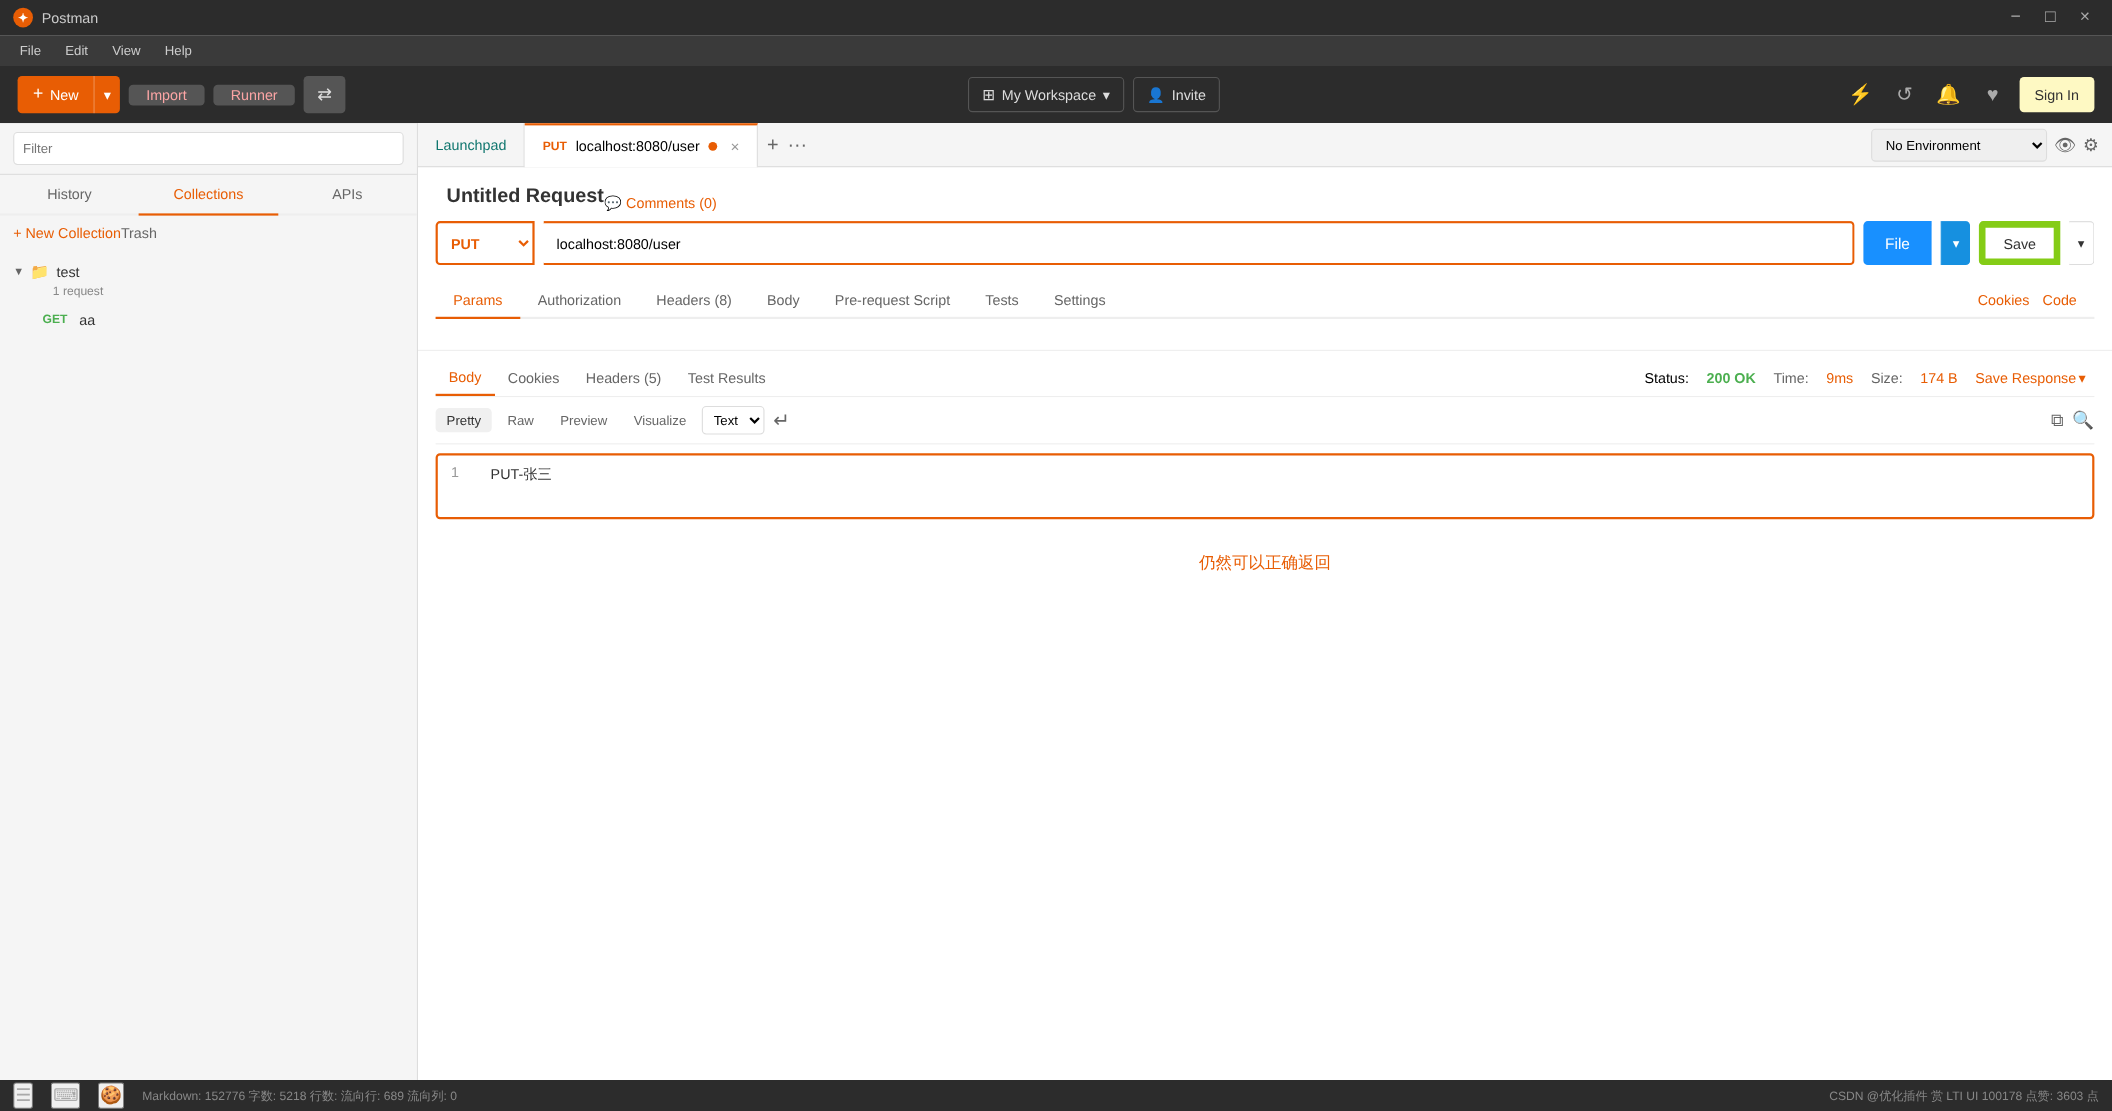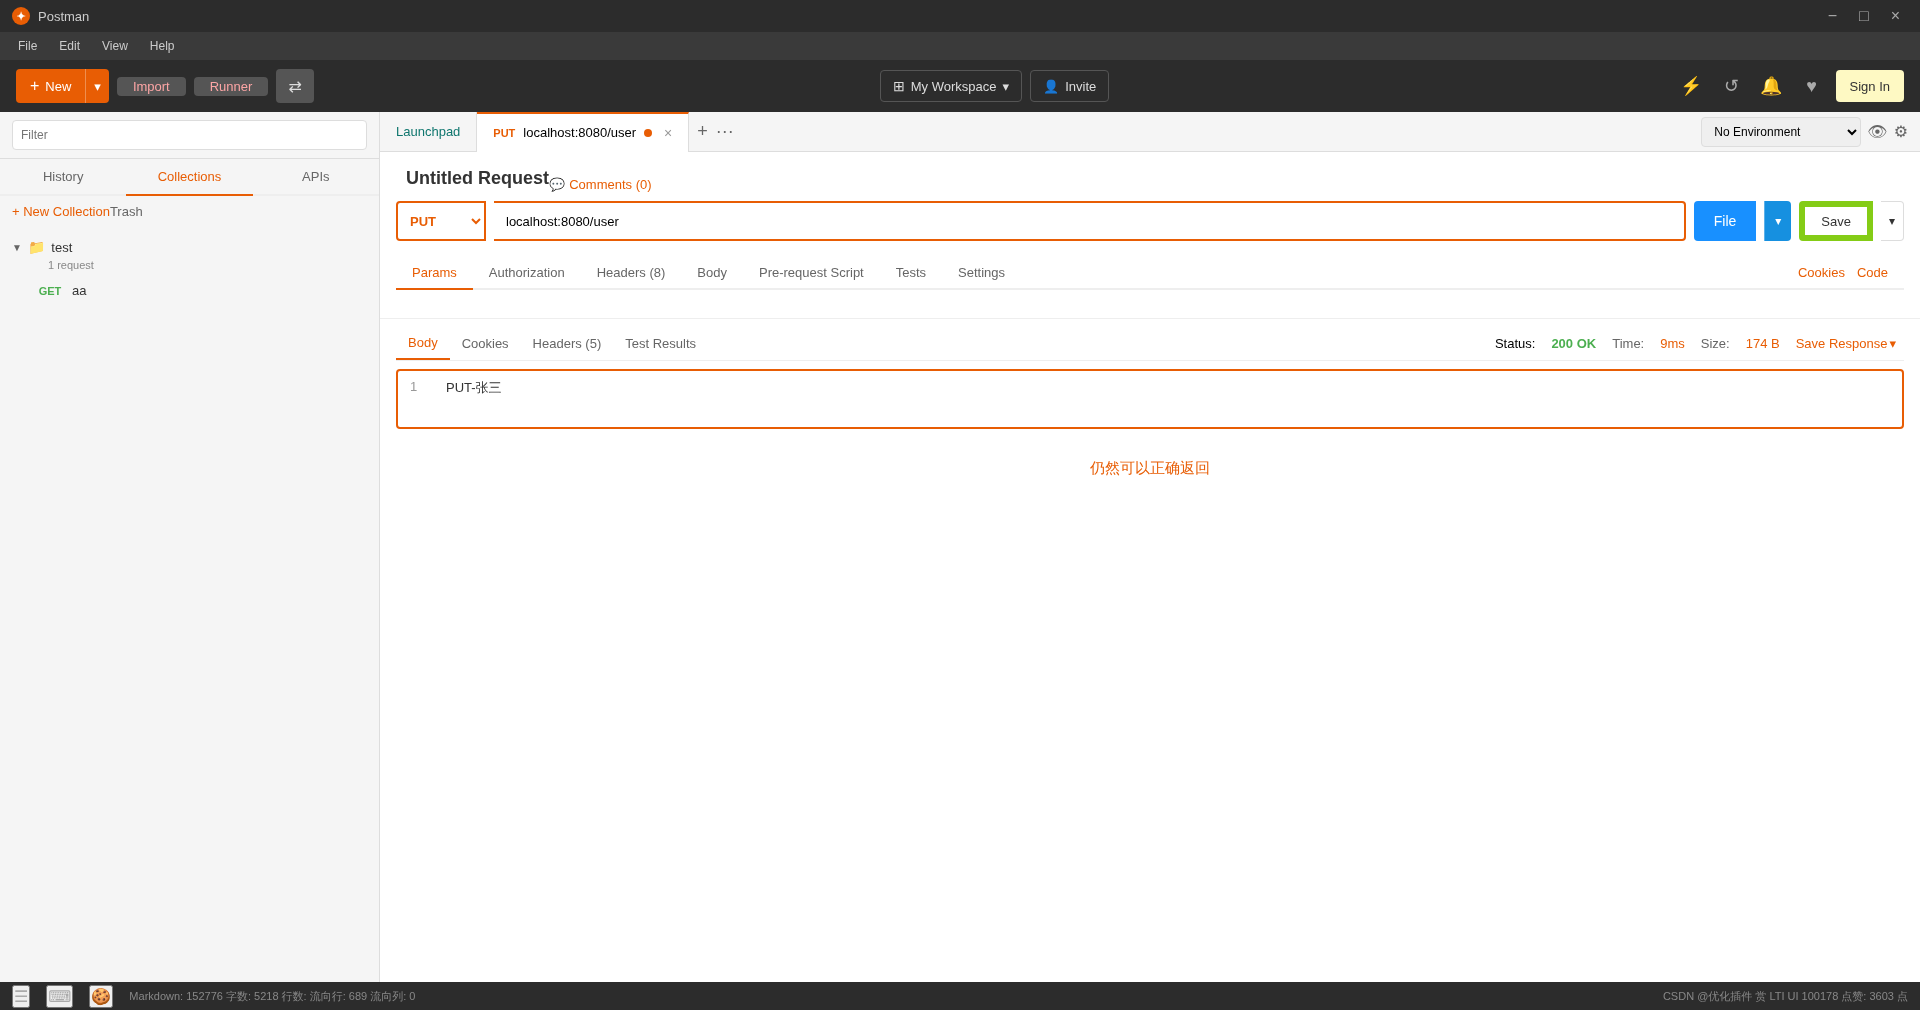--- a/index.html
+++ b/index.html
@@ -295,20 +295,34 @@
           <span class="status-value">9ms</span>
           <span class="status-label">Size:</span>
           <span class="status-value">174 B</span>
           <button id="save-response-btn">
             <span>Save Response</span>
             <span>▾</span>
           </button>
         </div>
       </div>
 
+      <div id="resp-body-tabs">
+        <div class="resp-body-tab active">Pretty</div>
+        <div class="resp-body-tab">Raw</div>
+        <div class="resp-body-tab">Preview</div>
+        <div class="resp-body-tab">Visualize</div>
+        <select id="text-select">
+          <option>Text</option>
+        </select>
+        <button style="background:none; border:none; cursor:pointer; color:#666; font-size:18px; padding:0 4px;">↵</button>
+        <div id="resp-icons">
+          <button class="resp-icon-btn">⧉</button>
+          <button class="resp-icon-btn">🔍</button>
+        </div>
+      </div>
 
       <div id="code-block">
         <div class="code-line">
           <span class="line-num">1</span>
           <span class="code-content">PUT-张三</span>
         </div>
       </div>
 
       <div id="chinese-text">仍然可以正确返回</div>
     </div>

